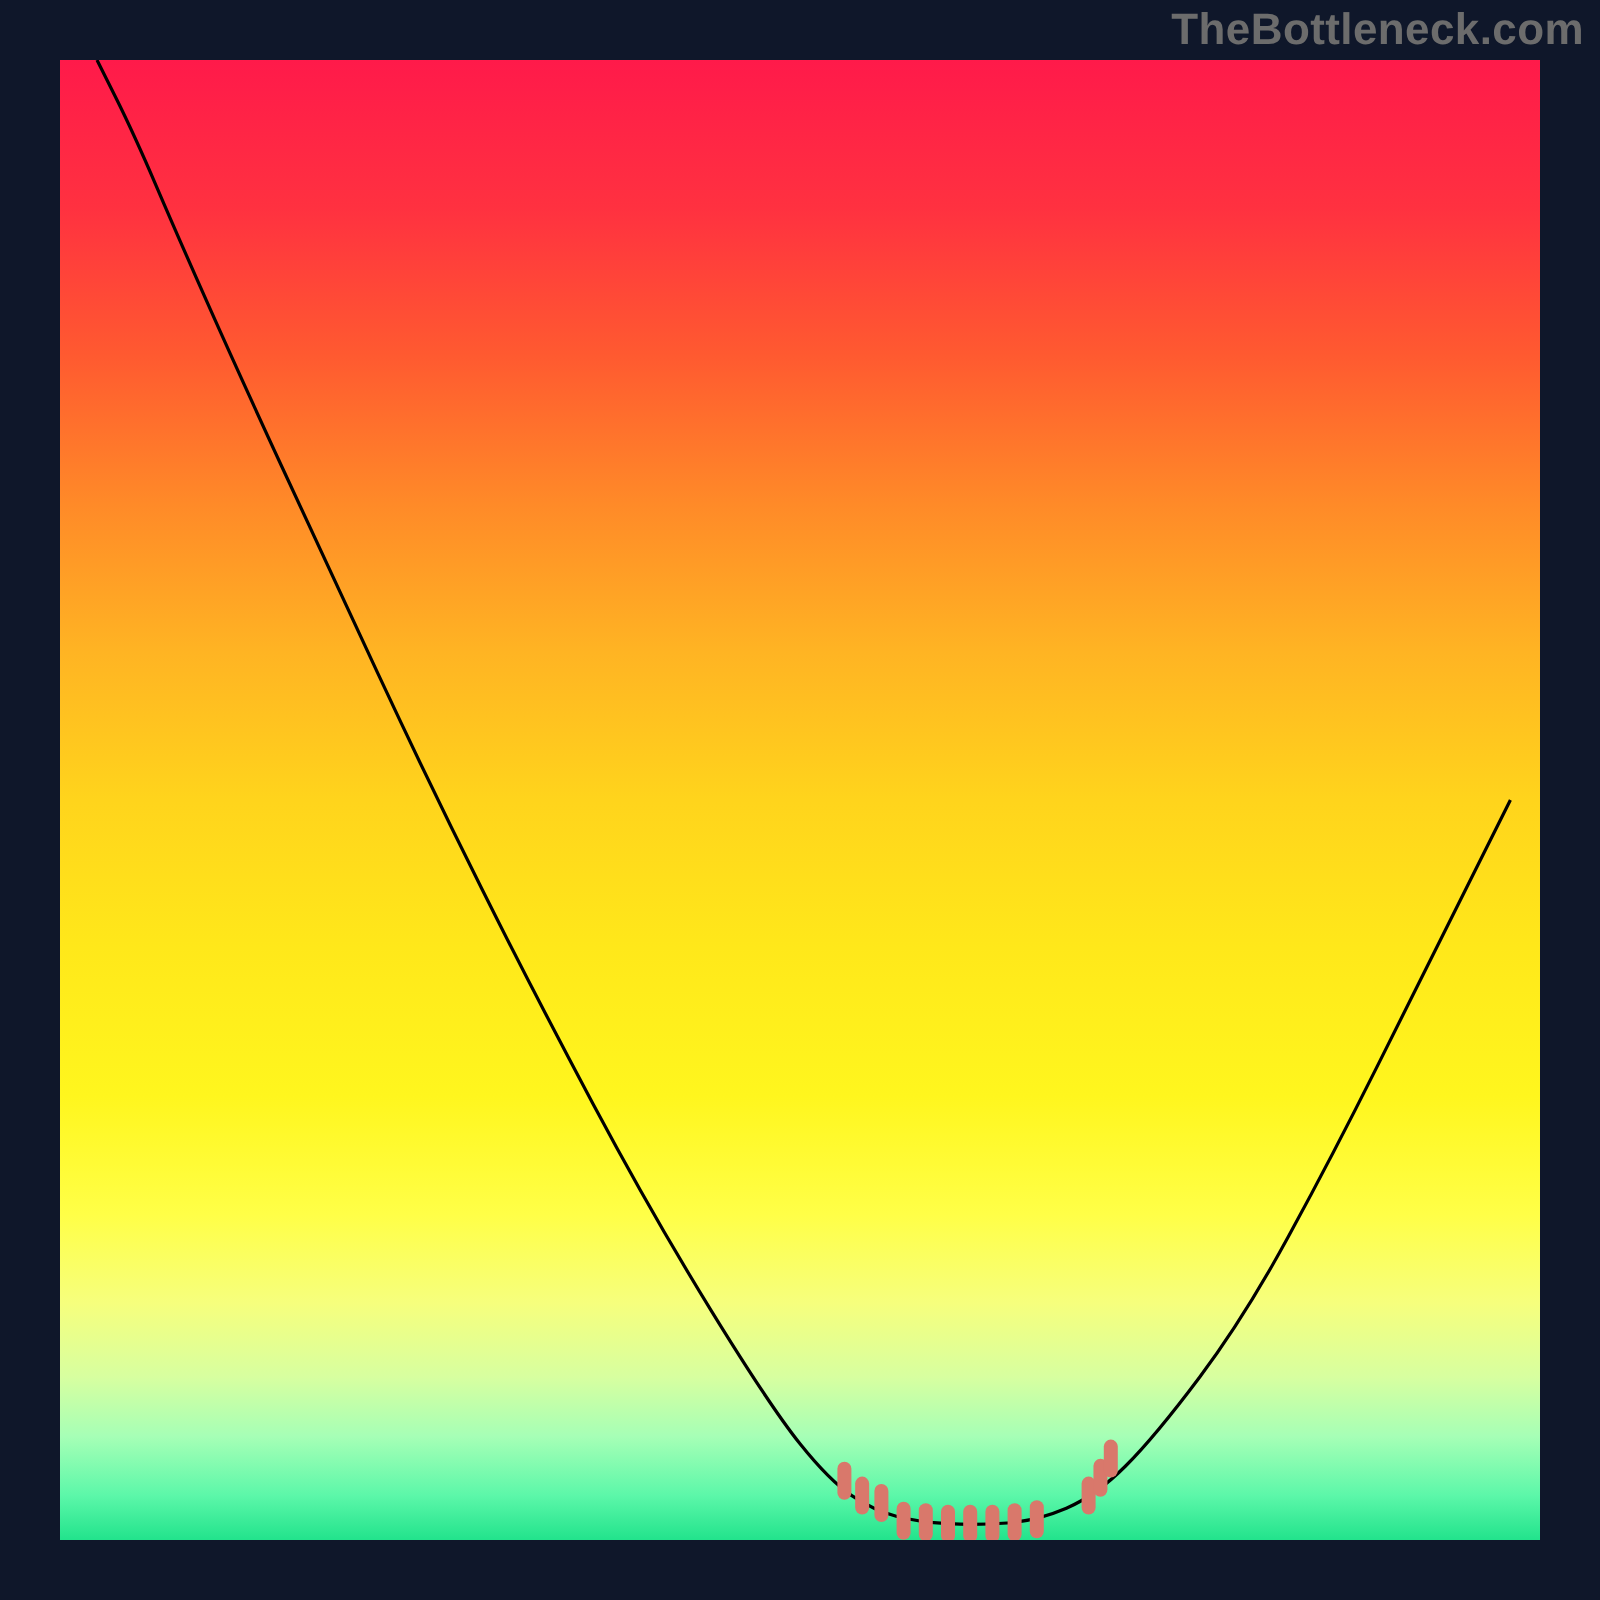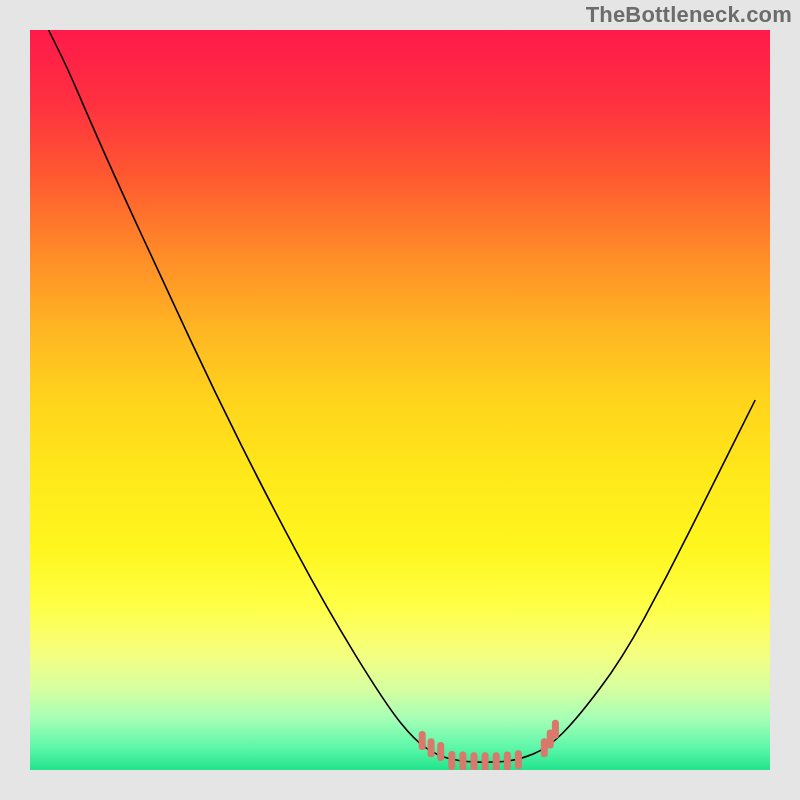--- a/index.html
+++ b/index.html
@@ -1,21 +1,21 @@
 <!DOCTYPE html>
 <html><head>
 <meta charset="utf-8">
 <style>
   * { margin: 0; padding: 0; box-sizing: border-box; }
   html, body { width: 800px; height: 800px; overflow: hidden; background: #000; }
   .container {
     position: relative;
     width: 800px;
     height: 800px;
-    background: #e5e5e5;
+    background: #0f172a;
   }
   .watermark {
     position: absolute;
     top: 2px;
     right: 8px;
     font-family: Arial, sans-serif;
     font-size: 22px;
     font-weight: bold;
     color: #6c6c6c;
     letter-spacing: 0.2px;

